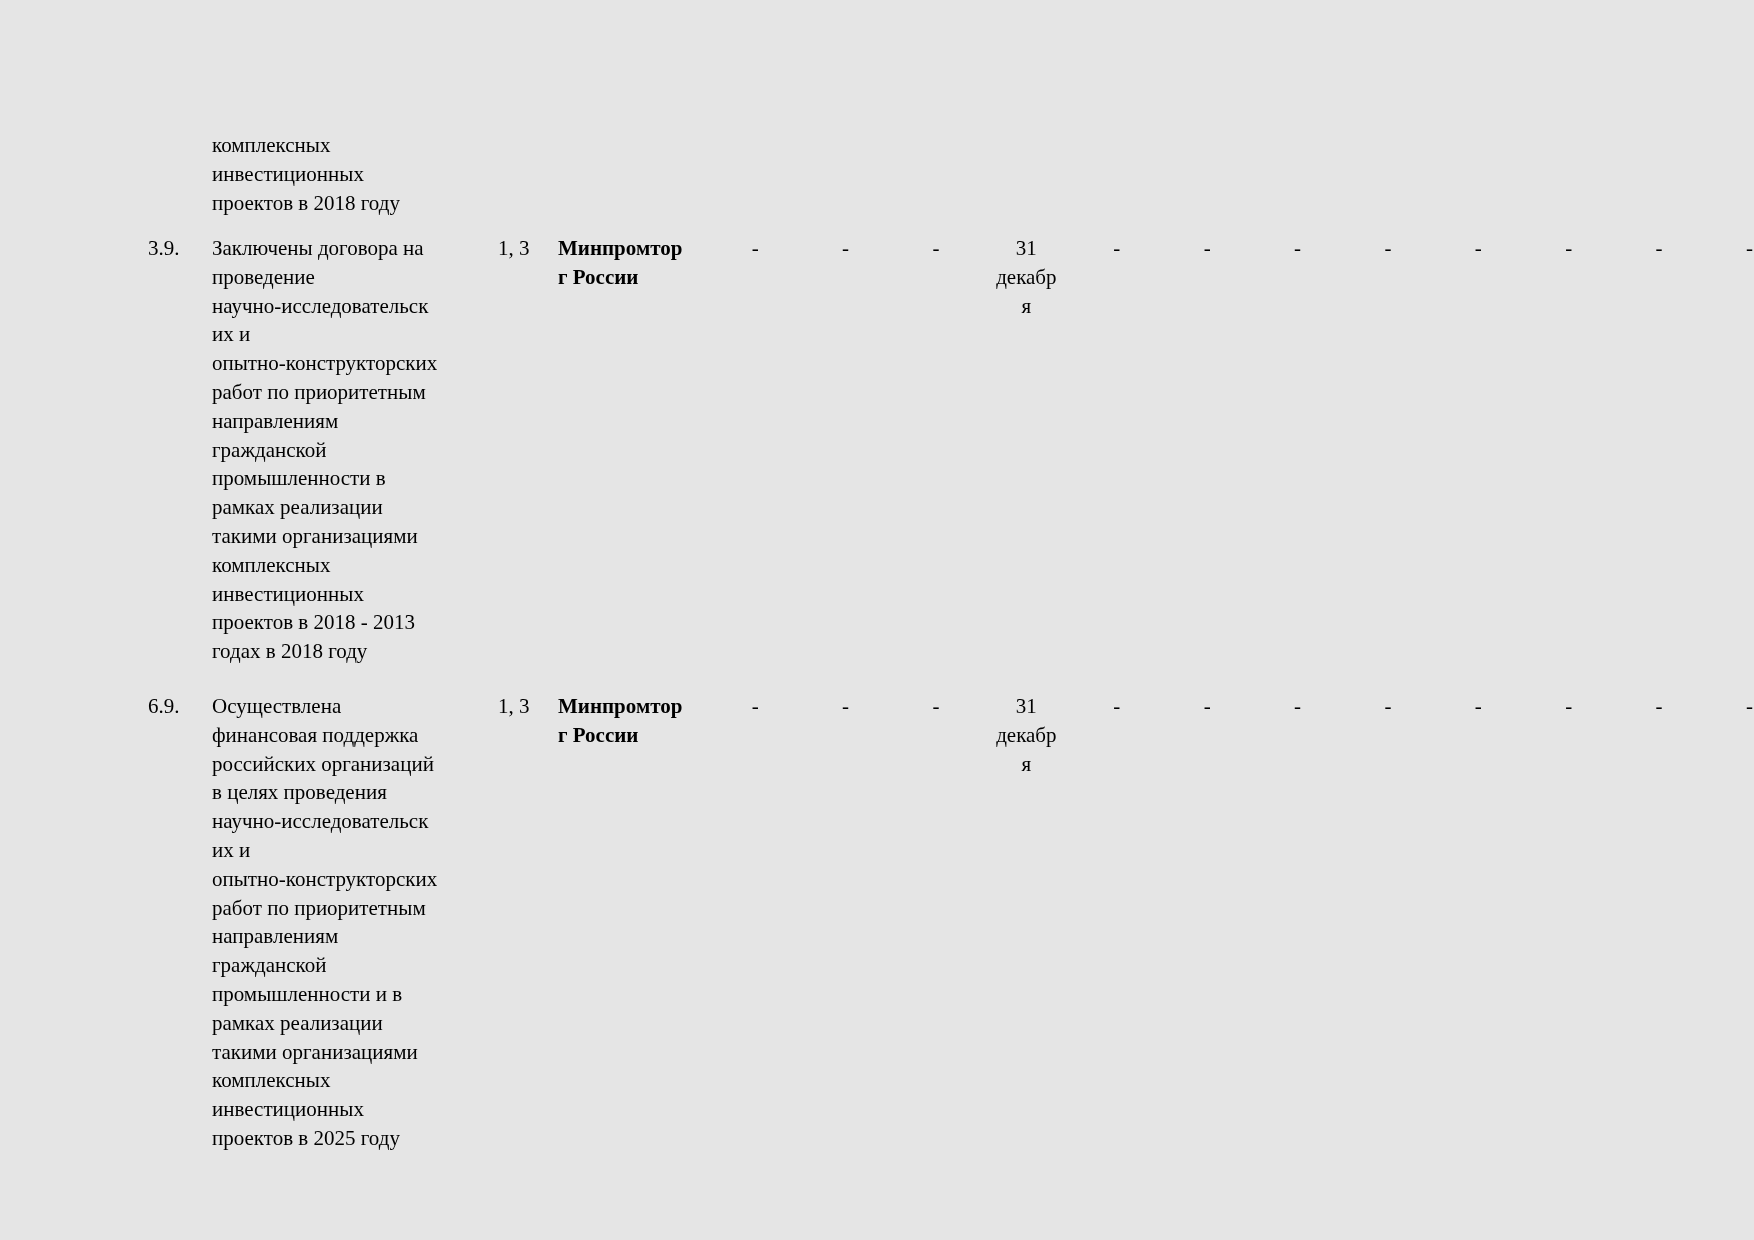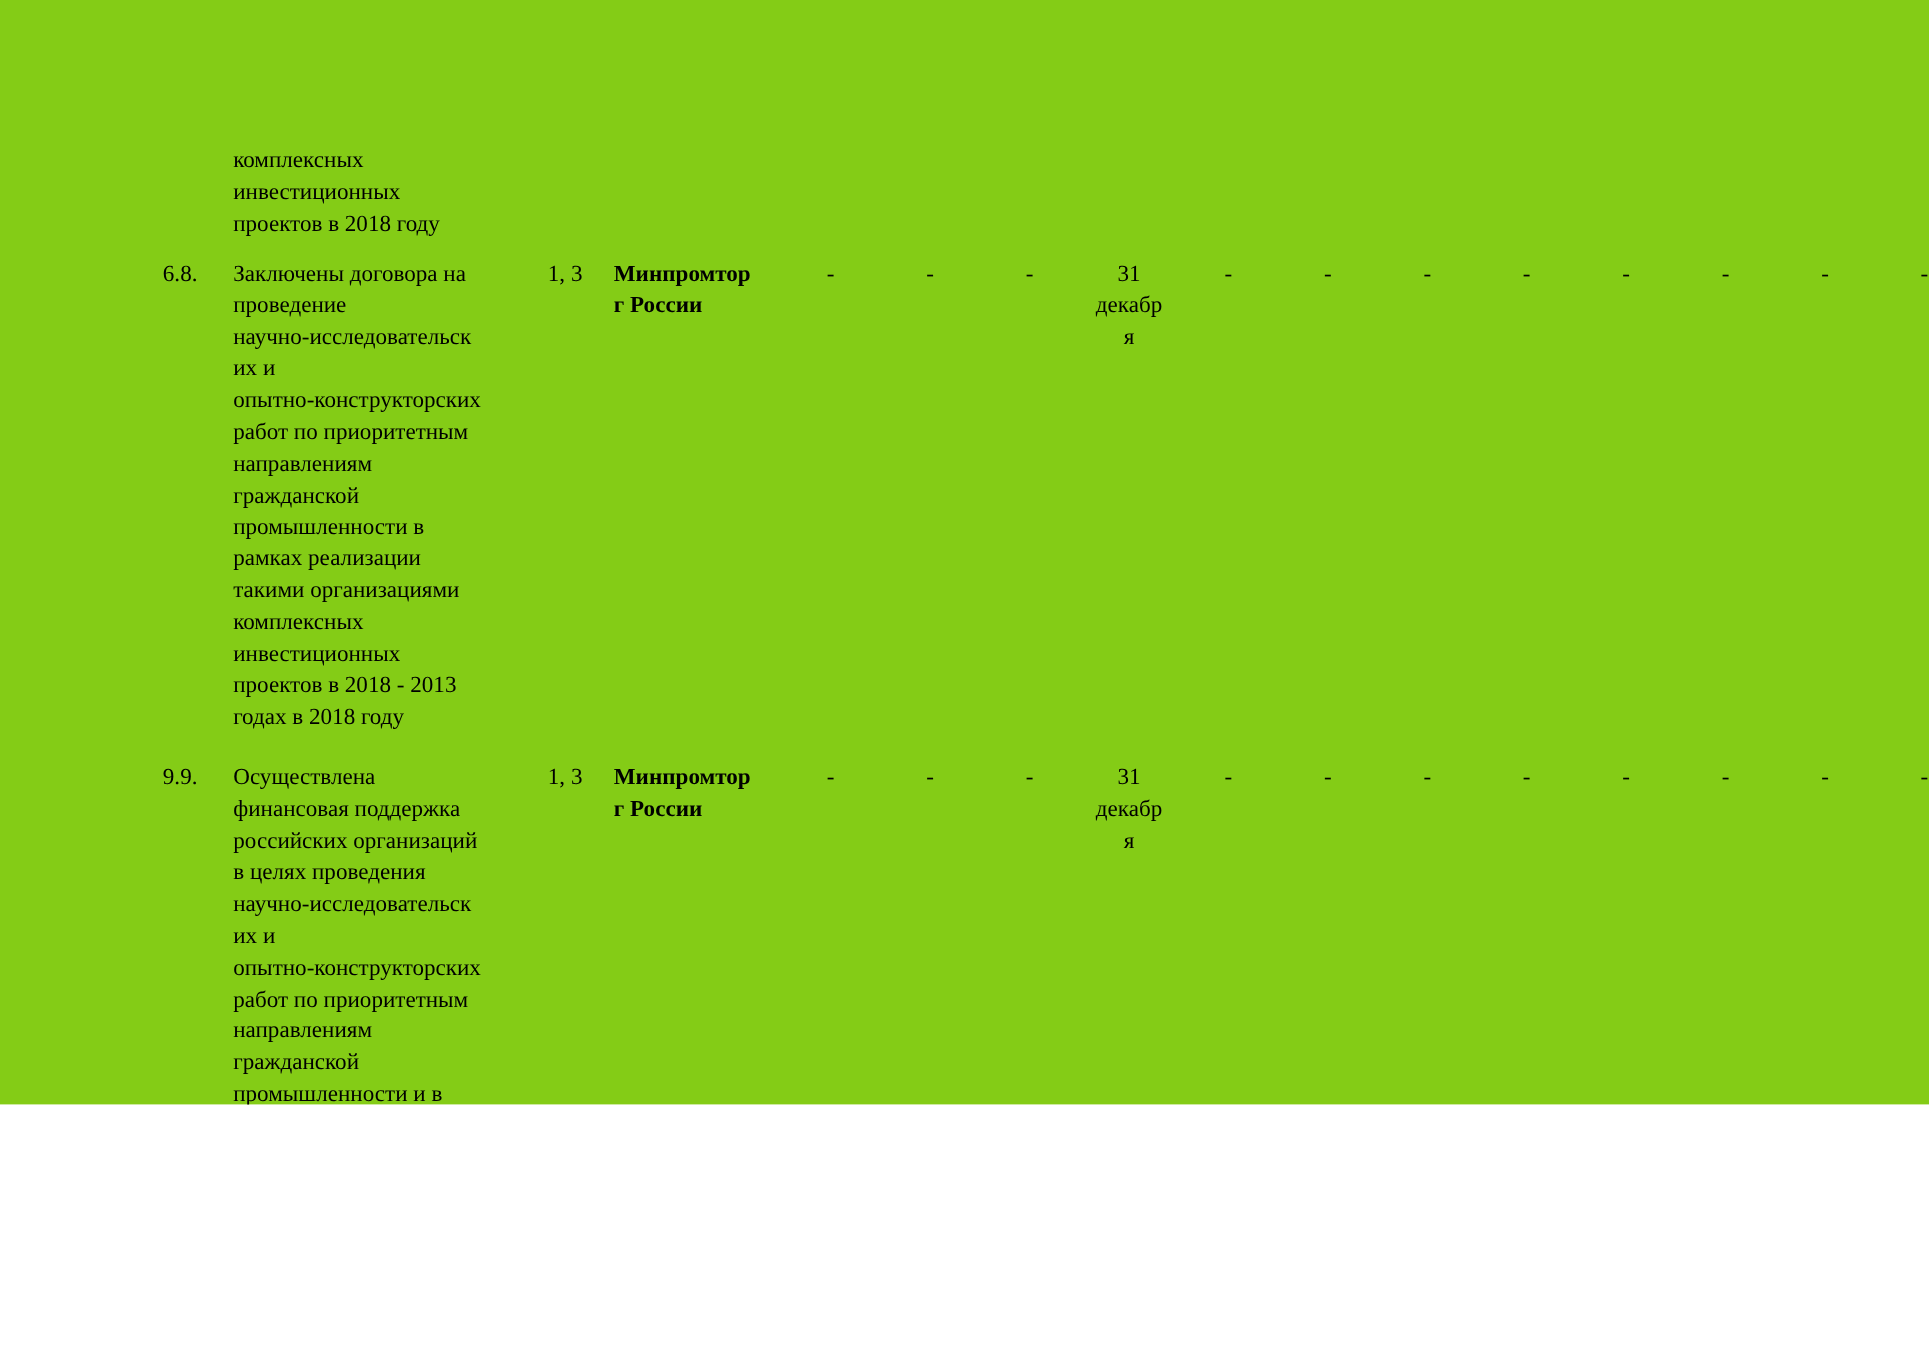--- a/index.html
+++ b/index.html
@@ -1,20 +1,20 @@
 <!DOCTYPE html>
 <html><head>
 <meta charset="utf-8">
 <style>
   html, body { margin: 0; padding: 0; }
   .page {
     position: relative;
     width: 1754px;
-    height: 1004px;
-    background: #84cc16;
+    height: 1240px;
+    background: #e5e5e5;
     overflow: hidden;
     font-family: "Liberation Serif", serif;
     font-size: 21px;
     line-height: 28.8px;
     color: #000000;
   }
   .trow {
     position: absolute;
     left: 148px;
     display: grid;
@@ -52,21 +52,21 @@
     <div class="cell cell-val"></div>
     <div class="cell cell-val"></div>
     <div class="cell cell-val"></div>
     <div class="cell cell-val"></div>
     <div class="cell cell-val"></div>
     <div class="cell cell-val"></div>
     <div class="cell cell-val"></div>
   </div>
 
   <div class="trow trow-1">
-    <div class="cell cell-num">6.8.</div>
+    <div class="cell cell-num">3.9.</div>
     <div class="cell cell-desc">Заключены договора на
 проведение
 научно-исследовательск
 их и
 опытно-конструкторских
 работ по приоритетным
 направлениям
 гражданской
 промышленности в
 рамках реализации
@@ -88,21 +88,21 @@
     <div class="cell cell-val">-</div>
     <div class="cell cell-val">-</div>
     <div class="cell cell-val">-</div>
     <div class="cell cell-val">-</div>
     <div class="cell cell-val">-</div>
     <div class="cell cell-val">-</div>
     <div class="cell cell-val">-</div>
   </div>
 
   <div class="trow trow-2">
-    <div class="cell cell-num">9.9.</div>
+    <div class="cell cell-num">6.9.</div>
     <div class="cell cell-desc">Осуществлена
 финансовая поддержка
 российских организаций
 в целях проведения
 научно-исследовательск
 их и
 опытно-конструкторских
 работ по приоритетным
 направлениям
 гражданской

